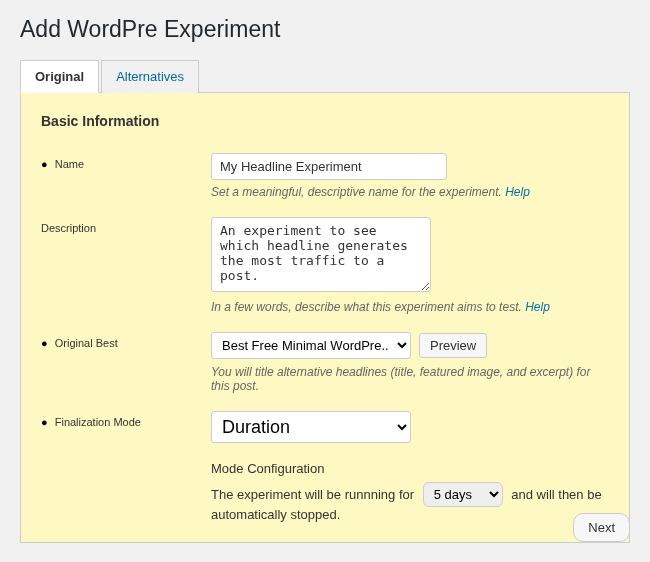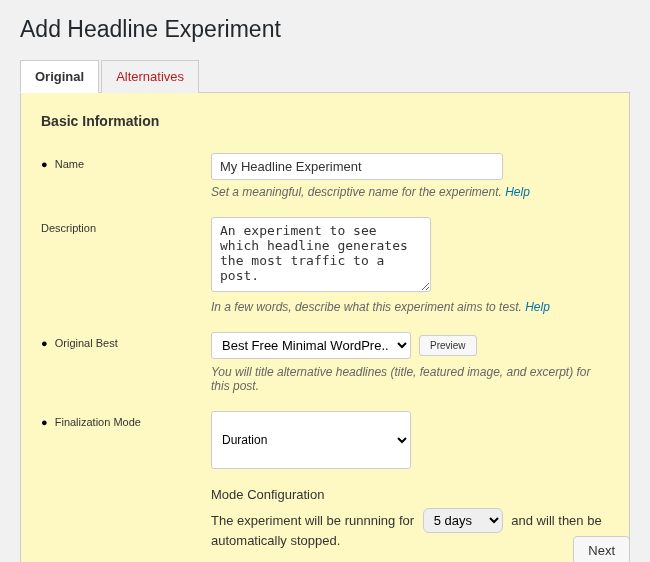--- a/index.html
+++ b/index.html
@@ -28,21 +28,21 @@
       border-bottom: 1px solid #ccc;
       margin-bottom: 0;
     }
     .tab {
       padding: 8px 14px;
       background: #f1f1f1;
       border: 1px solid #ccc;
       border-bottom: none;
       cursor: pointer;
       font-size: 13px;
-      color: #b91c1c;
+      color: #0369a1;
       margin-right: 2px;
       position: relative;
       top: 1px;
     }
     .tab.active {
       background: #fff;
       border-bottom: 1px solid #fff;
       color: #333;
       font-weight: 600;
     }
@@ -72,21 +72,21 @@
       color: #333;
     }
     .required-dot {
       color: #000;
       margin-right: 4px;
     }
     .form-field {
       flex: 1;
     }
     .form-field input[type="text"] {
-      width: 292px;
+      width: 236px;
       padding: 5px 8px;
       border: 1px solid #ccc;
       border-radius: 3px;
       font-size: 13px;
       background: #fff;
       color: #333;
     }
     .form-field textarea {
       width: 220px;
       height: 75px;
@@ -119,34 +119,34 @@
       font-size: 13px;
       background: #fff;
       width: 200px;
     }
     .preview-btn {
       padding: 4px 10px;
       background: #f7f7f7;
       border: 1px solid #ccc;
       border-radius: 3px;
       cursor: pointer;
-      font-size: 10px;
+      font-size: 13px;
       color: #333;
     }
     .post-help {
       font-size: 12px;
       color: #666;
       margin-top: 6px;
       font-style: italic;
     }
     .finalization-select {
-      padding: 20px 6px;
-      border: 1px solid #ccc;
-      border-radius: 3px;
-      font-size: 12px;
+      padding: 4px 6px;
+      border: 1px solid #ccc;
+      border-radius: 3px;
+      font-size: 18px;
       background: #fff;
       width: 200px;
     }
     .mode-config {
       margin-top: 14px;
       margin-left: 170px;
     }
     .mode-config-title {
       font-weight: 400;
       font-size: 13px;
@@ -165,32 +165,32 @@
     }
     .footer-bar {
       position: absolute;
       bottom: 20px;
       right: 20px;
     }
     .next-btn {
       padding: 6px 14px;
       background: #f7f7f7;
       border: 1px solid #ccc;
-      border-radius: 4px;
+      border-radius: 10px;
       font-size: 13px;
       cursor: pointer;
       color: #333;
       margin-top: 48px;
     }
   </style>
 </head>
 <body>
 
 <div class="page-wrapper">
-  <h1 class="page-title">Add Headline Experiment</h1>
+  <h1 class="page-title">Add WordPre Experiment</h1>
 
   <div class="tabs">
     <div class="tab active">Original</div>
     <div class="tab">Alternatives</div>
   </div>
 
   <div class="form-panel">
     <div class="section-title">Basic Information</div>
 
     <div class="form-row">

